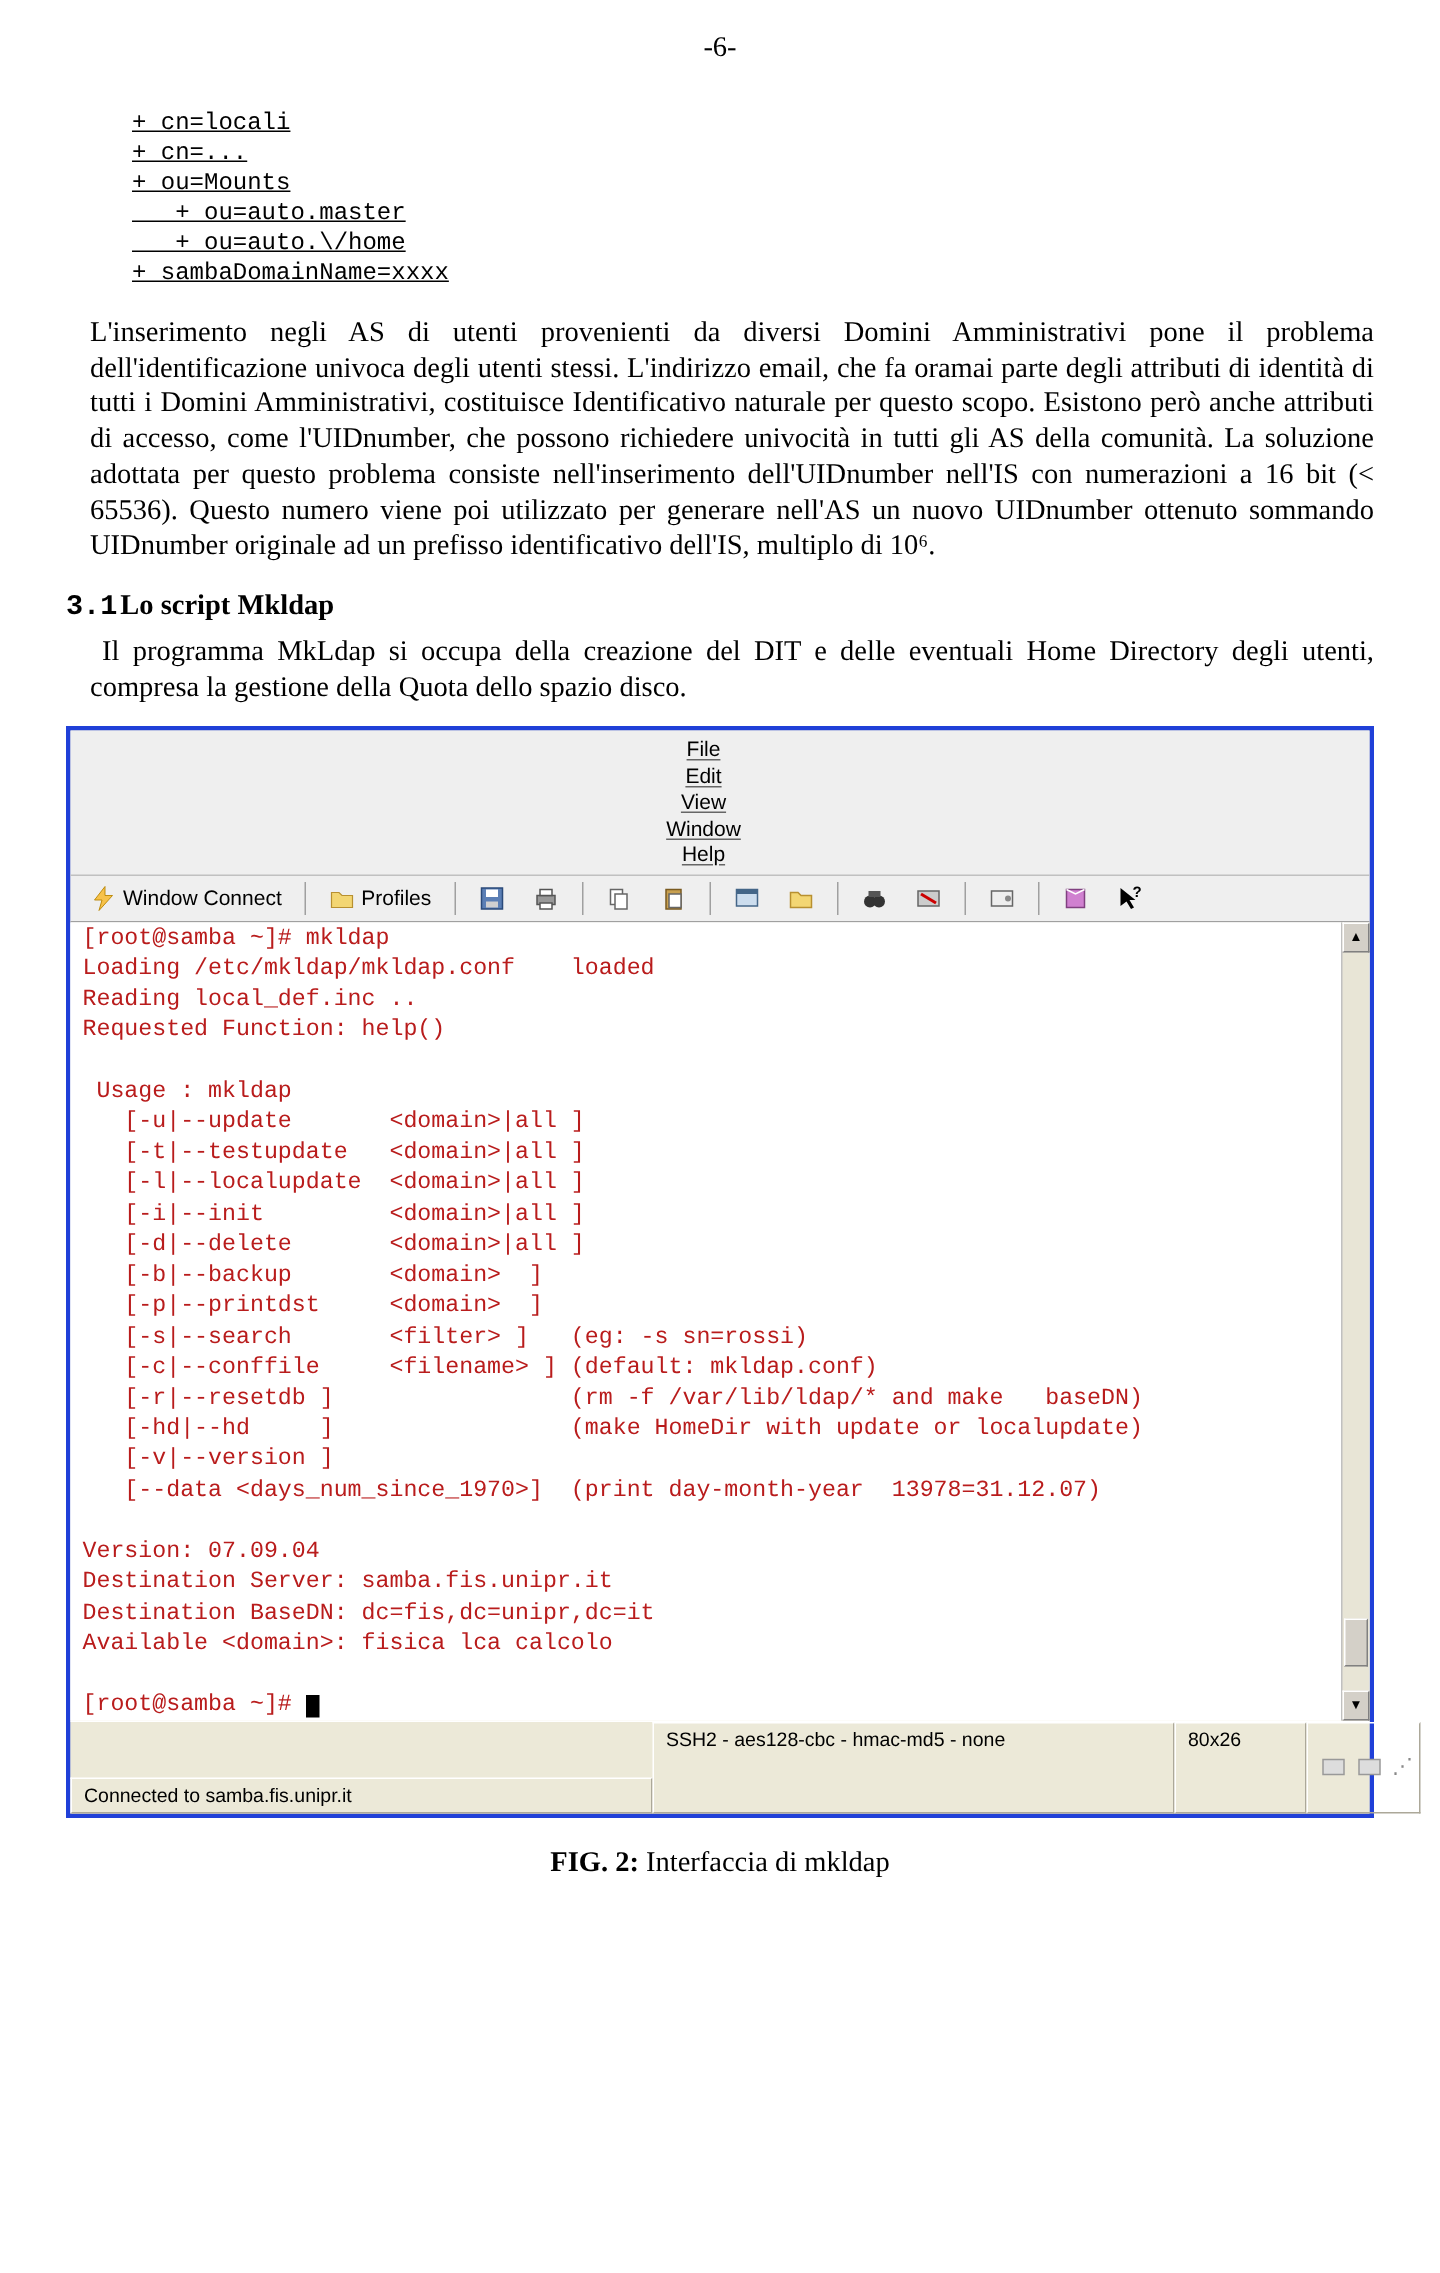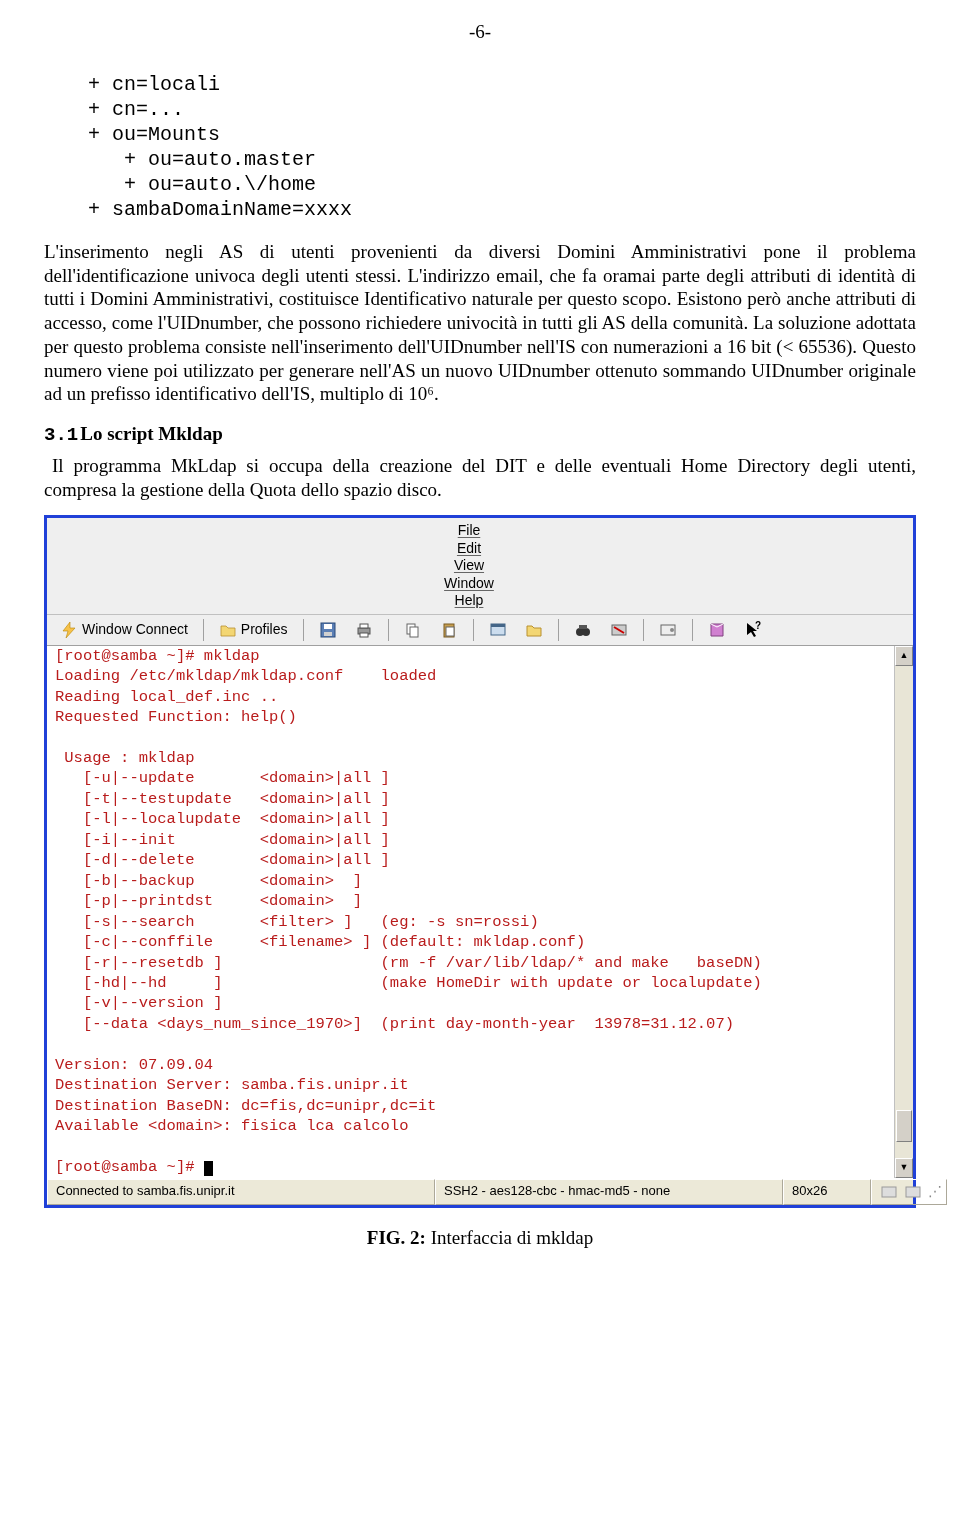--- a/index.html
+++ b/index.html
@@ -13,28 +13,29 @@
     width: 960px;
     box-sizing: border-box;
   }
   .page-num {
     text-align: center;
     font-size: 19px;
     margin-bottom: 28px;
   }
   .code-block {
     font-family: "Courier New", Courier, monospace;
-    font-size: 20px;
+    font-size: 16px;
     white-space: pre;
     margin: 0 0 18px 44px;
     line-height: 1.25;
+    text-decoration: underline;
   }
   .paragraph {
     text-align: justify;
-    margin: 0 0 14px 0;
+    margin: 0 0 14px 16px;
   }
   h3.section {
     font-size: 19px;
     font-weight: bold;
     margin: 16px 0 6px 0;
   }
   .section .num { margin-right: 2px; font-family: Liberation Mono, monospace; }
   .figure-caption {
     text-align: center;
     margin-top: 18px;
@@ -141,21 +142,21 @@
     background: #ece9d8;
     font-family: Tahoma, Arial, sans-serif;
     font-size: 13px;
   }
   .statusbar .cell {
     border: 1px solid #aca899;
     border-top-color: #fff;
     border-left-color: #fff;
     padding: 3px 8px;
   }
-  .statusbar .c1 { flex: 0 0 370px; }
+  .statusbar .c1 { flex: 0 0 370px; margin-top: 37px; }
   .statusbar .c2 { flex: 0 0 330px; }
   .statusbar .c3 { flex: 0 0 70px; }
   .statusbar .c4 {
     flex: 1;
     display: flex;
     align-items: center;
     justify-content: flex-end;
     gap: 6px;
     padding-right: 4px;
   }

